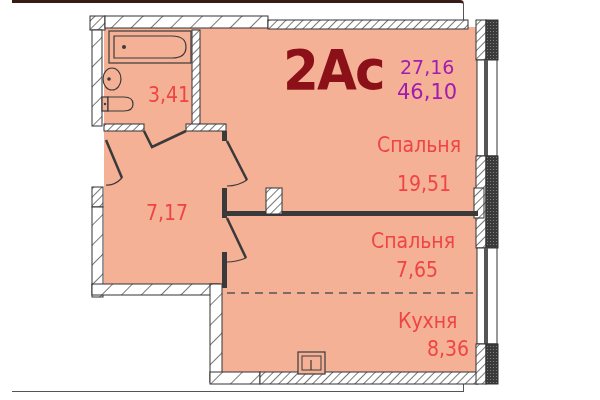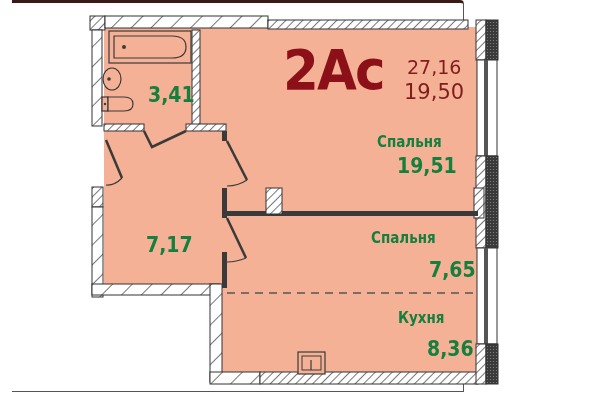--- a/index.html
+++ b/index.html
@@ -1,23 +1,23 @@
 <!DOCTYPE html>
 <html><head>
   <meta charset="utf-8">
   <style>
     html, body { margin: 0; padding: 0; background: #ffffff; }
     body { width: 600px; height: 400px; position: relative; overflow: hidden; font-family: "Liberation Sans", sans-serif; }
     .frame { position: absolute; left: 12px; top: 0; width: 452px; height: 392px; border-right: 1px solid #555; border-bottom: 1px solid #555; border-top: 3px solid #3a1a14; box-sizing: border-box; border-top-right-radius: 4px; }
     svg.plan { position: absolute; left: 0; top: 0; }
-    .lbl { position: absolute; color: #15803d; font-family: "DejaVu Sans", sans-serif; font-stretch: condensed; white-space: nowrap; font-weight: bold; }
+    .lbl { position: absolute; color: #ef4444; font-family: "DejaVu Sans", sans-serif; font-stretch: condensed; white-space: nowrap; }
     .area { font-size: 21px; }
-    .room { font-size: 15px; }
+    .room { font-size: 21px; }
     .apt-code { position: absolute; left: 283px; top: 42px; font-family: "DejaVu Sans", sans-serif; font-size: 56px; font-weight: bold; color: #8b1018; letter-spacing: -2px; line-height: 1; transform: scaleX(0.92); transform-origin: left top; }
-    .apt-num { position: absolute; color: #7f1d1d; font-family: "DejaVu Sans", sans-serif; font-size: 19px; line-height: 1; margin-left: 7px; }
+    .apt-num { position: absolute; color: #a21caf; font-family: "DejaVu Sans", sans-serif; font-size: 19px; line-height: 1; }
   </style>
 </head>
 <body>
 
 <div class="frame"></div>
 
 <svg class="plan" width="600" height="400" viewBox="0 0 600 400">
   <defs>
     <pattern id="hatch" patternUnits="userSpaceOnUse" width="6" height="6" patternTransform="rotate(45)">
       <rect width="6" height="6" fill="#ffffff"></rect>
@@ -99,22 +99,22 @@
     <rect x="298" y="352" width="27" height="22" fill="#f4b196" stroke="#3a3a3a" stroke-width="1.2"></rect>
     <rect x="302" y="356" width="19" height="14" fill="none" stroke="#3a3a3a" stroke-width="1"></rect>
     <line x1="311" y1="360" x2="311" y2="370" stroke="#3a3a3a" stroke-width="1.2"></line>
   </g>
 
   <line x1="227" y1="293" x2="478" y2="293" stroke="#555" stroke-width="1.6" stroke-dasharray="8,6"></line>
 </svg>
 
 <div class="apt-code">2Ас</div>
 <div class="apt-num" style="left:400px;top:58px;">27,16</div>
-<div class="apt-num" style="left:397px;top:82px;font-size:21px;">19,50</div>
+<div class="apt-num" style="left:397px;top:82px;font-size:21px;">46,10</div>
 
 <div class="lbl area" style="left:148px;top:83px;">3,41</div>
-<div class="lbl area" style="left:146px;top:201px;margin-top:32px;">7,17</div>
+<div class="lbl area" style="left:146px;top:201px;">7,17</div>
 <div class="lbl room" style="left:377px;top:133px;">Спальня</div>
-<div class="lbl area" style="left:397px;top:154px;">19,51</div>
+<div class="lbl area" style="left:397px;top:172px;">19,51</div>
 <div class="lbl room" style="left:371px;top:229px;">Спальня</div>
-<div class="lbl area" style="left:429px;top:258px;text-align:right;">7,65</div>
+<div class="lbl area" style="left:396px;top:258px;text-align:right;">7,65</div>
 <div class="lbl room" style="left:398px;top:309px;">Кухня</div>
 <div class="lbl area" style="left:427px;top:337px;">8,36</div>
 
 </body></html>

